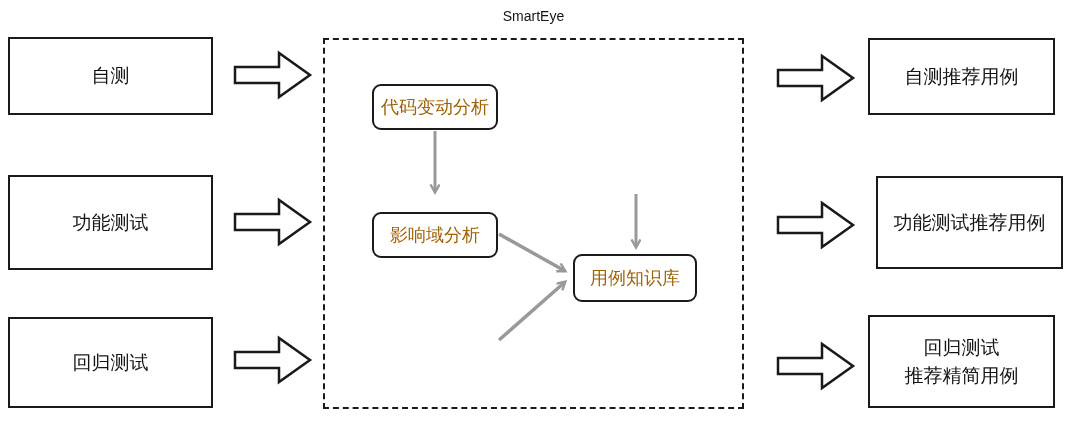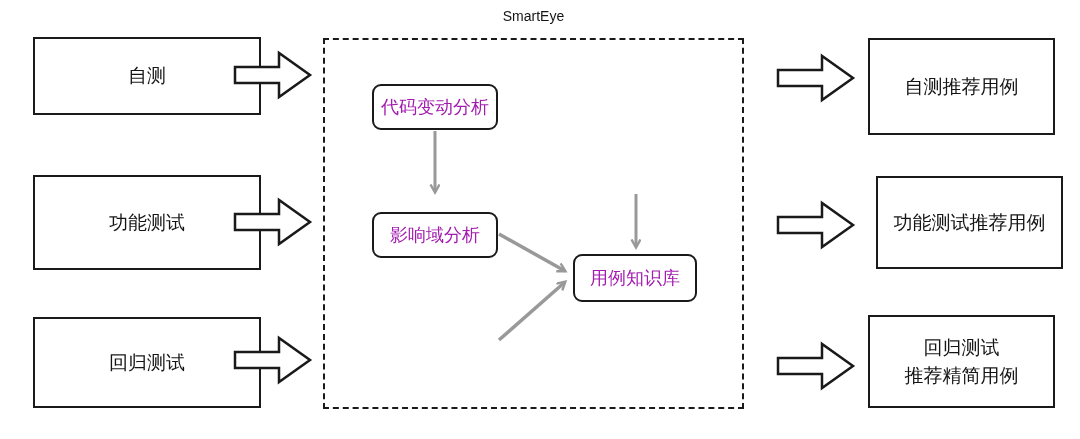--- a/index.html
+++ b/index.html
@@ -22,21 +22,21 @@
     border: 2.5px solid #1a1a1a;
     display: flex;
     align-items: center;
     justify-content: center;
     text-align: center;
     font-size: 19px;
     line-height: 28px;
     white-space: pre-line;
     color: #141414;
   }
-  .in-box  { left: 33px;  width: 228px; }
+  .in-box  { left: 8px;  width: 205px; }
   .out-box { left: 868px; width: 187px; }
 
   
   .dashed-container {
     position: absolute;
     left: 323px; top: 38px;
     width: 421px; height: 371px;
     border: 2px dashed #1a1a1a;
     background: transparent;
   }
@@ -52,21 +52,21 @@
   
   .node {
     position: absolute;
     background: #ffffff;
     border: 2.5px solid #1a1a1a;
     border-radius: 9px;
     display: flex;
     align-items: center;
     justify-content: center;
     font-size: 18px;
-    color: #a21caf;
+    color: #a16207;
     z-index: 2;
   }
 
   
   .flow-arrow { position: absolute; width: 80px; height: 50px; }
 
   
   .connector-layer {
     position: absolute;
     left: 0; top: 0;
@@ -116,18 +116,18 @@
   <svg class="flow-arrow" style="left:776px; top:53px;" viewBox="0 0 80 50">
     <polygon points="2,17 46,17 46,3 77,25 46,47 46,33 2,33" fill="#ffffff" stroke="#1a1a1a" stroke-width="2.5" stroke-linejoin="miter"></polygon>
   </svg>
   <svg class="flow-arrow" style="left:776px; top:200px;" viewBox="0 0 80 50">
     <polygon points="2,17 46,17 46,3 77,25 46,47 46,33 2,33" fill="#ffffff" stroke="#1a1a1a" stroke-width="2.5" stroke-linejoin="miter"></polygon>
   </svg>
   <svg class="flow-arrow" style="left:776px; top:341px;" viewBox="0 0 80 50">
     <polygon points="2,17 46,17 46,3 77,25 46,47 46,33 2,33" fill="#ffffff" stroke="#1a1a1a" stroke-width="2.5" stroke-linejoin="miter"></polygon>
   </svg>
 
-  <div class="io-box out-box" style="top:38px; height:97px;">自测推荐用例</div>
+  <div class="io-box out-box" style="top:38px; height:77px;">自测推荐用例</div>
   <div class="io-box out-box" style="top:176px; height:93px;margin-left:8px;">功能测试推荐用例</div>
   <div class="io-box out-box" style="top:315px; height:93px;">回归测试
 推荐精简用例</div>
 
 </div>
 
 </body></html>

